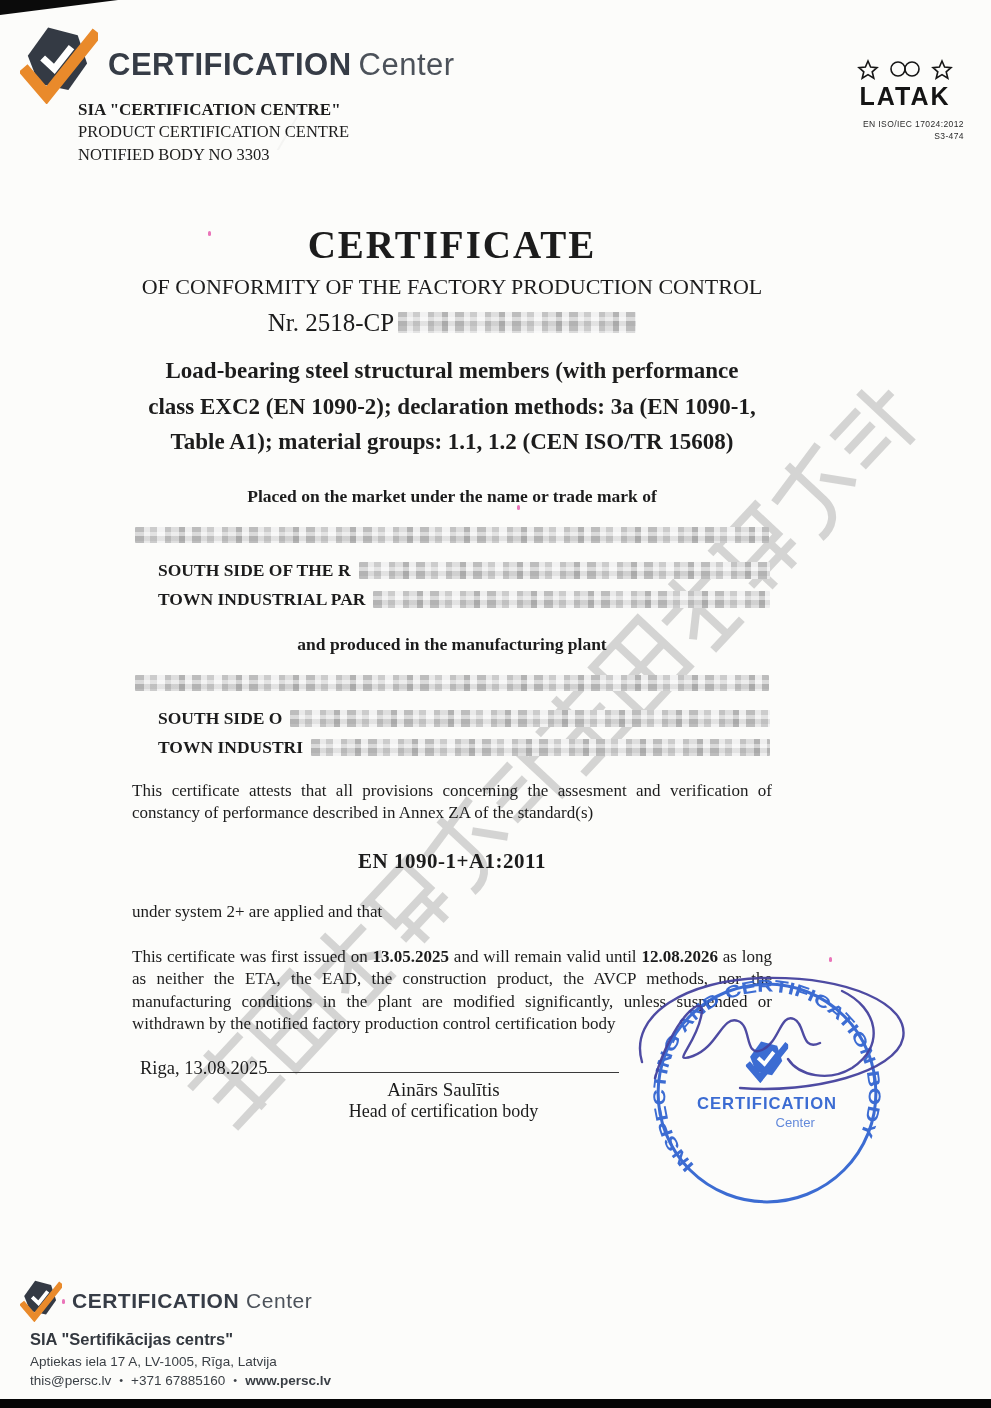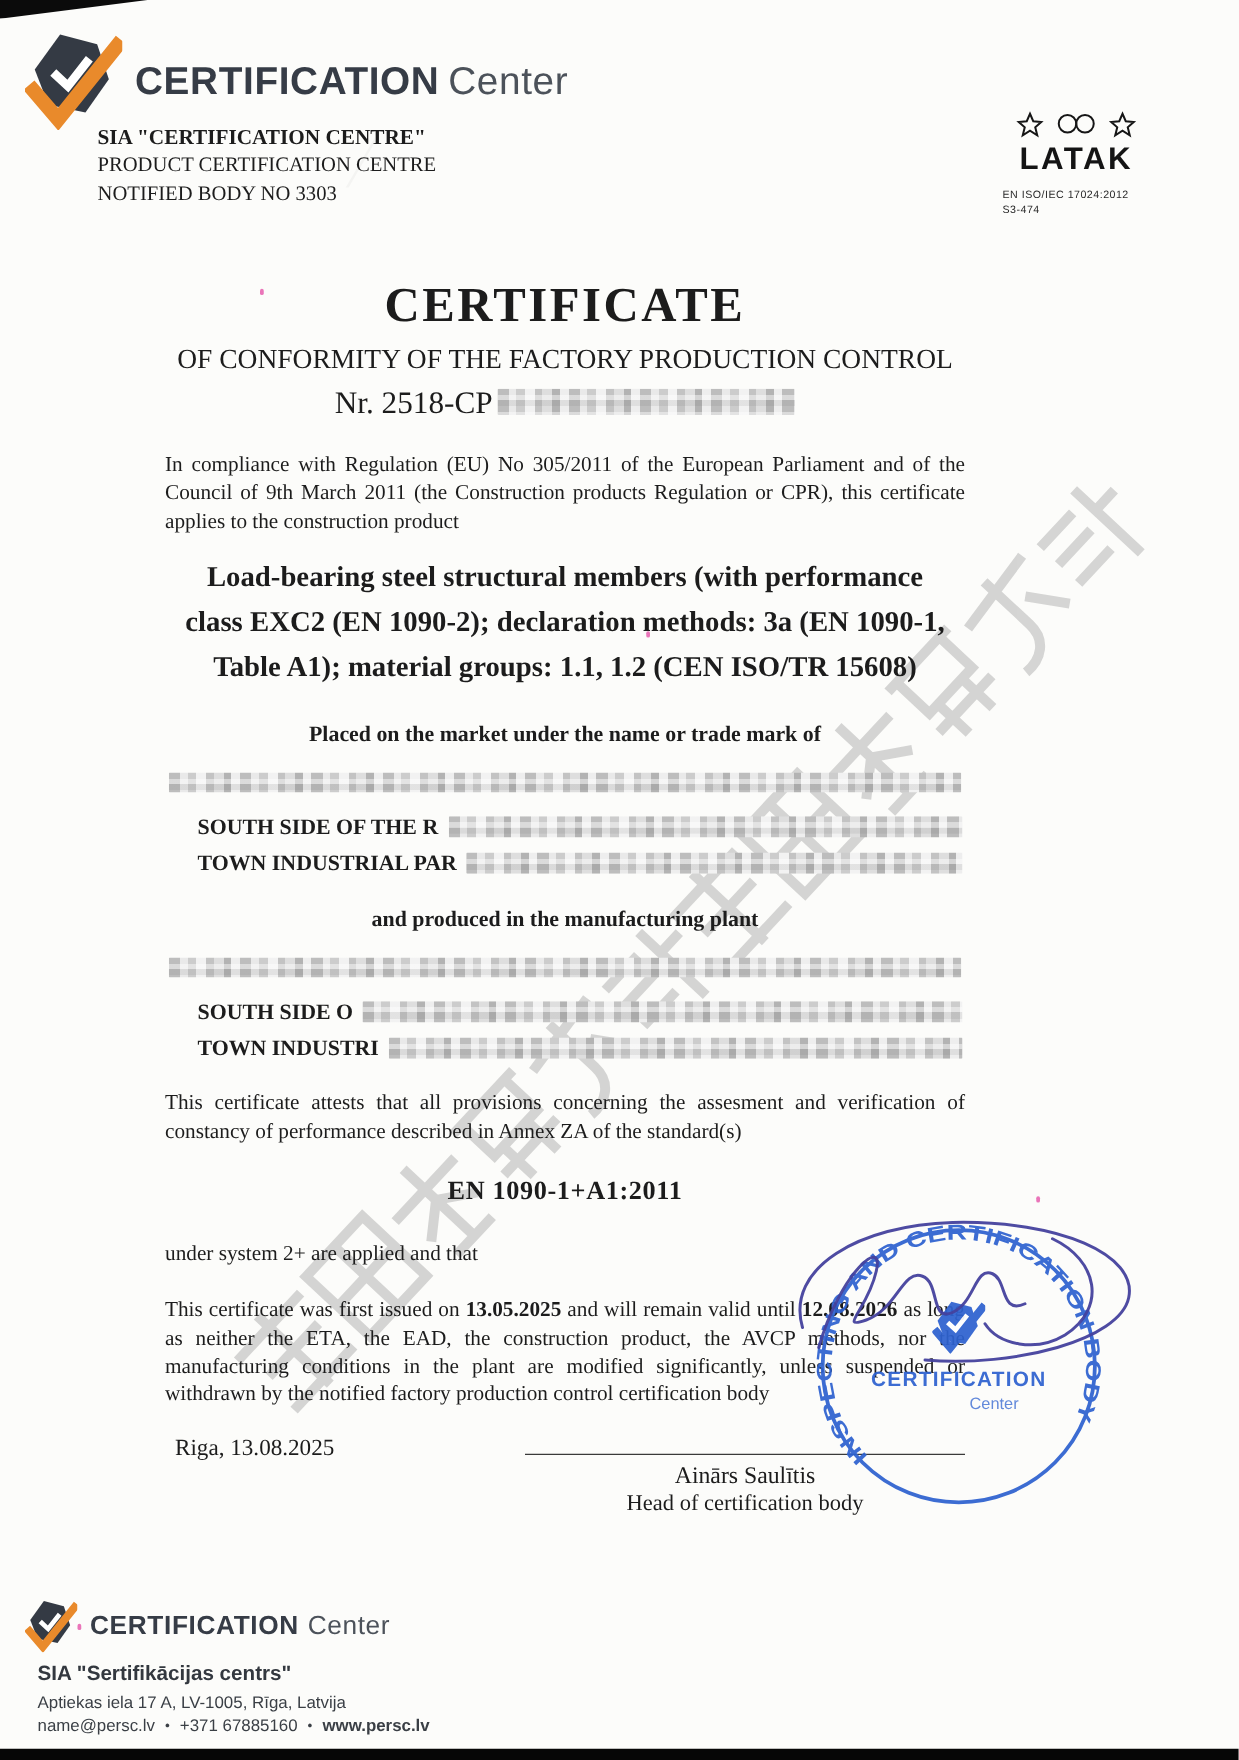--- a/index.html
+++ b/index.html
@@ -18,21 +18,21 @@
   
   .brand{position:absolute;display:flex;align-items:center;gap:10px;}
   .brand-header{top:26px;left:20px;}
   .brand-icon{width:78px;height:78px;--hex:#343a44;--swoosh:#e98a2b;}
   .wordmark{font-family:"Liberation Sans","DejaVu Sans",sans-serif;letter-spacing:.5px;white-space:nowrap;}
   .brand-header .wordmark{font-size:31px;}
   .wm-bold{font-weight:bold;color:#363c46;}
   .wm-light{font-weight:300;color:#4c525a;margin-left:7px;}
   .org-block{position:absolute;left:78px;top:98px;font-size:16.5px;line-height:1.38;}
   .org-line1{font-weight:bold;font-size:17px;}
-  .latak{position:absolute;left:802px;top:88px;width:162px;text-align:left;
+  .latak{position:absolute;left:802px;top:58px;width:162px;text-align:right;
     font-family:"Liberation Sans","DejaVu Sans",sans-serif;color:#1d1d1d;}
   .latak-small{font-size:8.5px;letter-spacing:.4px;line-height:1.45;color:#2a2a2a;}
   
   .content{position:absolute;top:222px;left:0;width:876px;box-sizing:border-box;
     padding:0 104px 0 132px;}
   .cert-title{text-align:center;font-size:39px;font-weight:bold;letter-spacing:2px;margin:0;}
   .cert-subtitle{text-align:center;font-size:22px;margin-top:7px;}
   .cert-number{text-align:center;font-size:25px;margin-top:9px;white-space:nowrap;}
   .mosaic{display:inline-block;border-radius:1px;
     background:
@@ -44,21 +44,21 @@
   .product-desc{font-weight:bold;font-size:23px;text-align:center;line-height:1.55;margin:16px 10px 0;}
   .center-bold{font-weight:bold;font-size:17.5px;text-align:center;margin:26px 0 0;}
   .addr-block{margin-top:17px;padding:0 2px 0 26px;}
   .addr-row{display:flex;align-items:center;gap:8px;font-weight:bold;font-size:17.5px;}
   .addr-row + .addr-row{margin-top:8px;}
   .addr-row .mosaic{flex:1;height:17px;}
   .standard-line{text-align:center;font-weight:bold;font-size:21px;margin-top:24px;letter-spacing:.5px;}
   .system-line{font-size:17px;margin-top:28px;}
   .conformity{font-weight:bold;font-size:18.5px;text-align:center;line-height:1.5;margin:24px 0 0;}
   .validity{margin-top:22px;}
-  .sign-row{display:flex;justify-content:space-between;align-items:flex-start;margin-top:22px;}
+  .sign-row{display:flex;justify-content:flex-start;align-items:flex-start;margin-top:22px;}
   .place-date{font-size:18.5px;padding-left:8px;}
   .sign-block{width:352px;text-align:center;margin-top:14px;}
   .sign-line{border-top:1.5px solid #3a3a3a;height:0;margin-bottom:6px;}
   .sign-name{font-size:19px;}
   .sign-title{font-size:18px;}
   
   .stamp-svg{position:absolute;left:646px;top:972px;width:242px;height:242px;opacity:.93;}
   .sig-svg{position:absolute;left:0;top:0;width:991px;height:1408px;pointer-events:none;}
   .wm-svg{position:absolute;left:0;top:0;width:991px;height:1408px;pointer-events:none;
     stroke:#9b9b9b;fill:none;opacity:.40;}
@@ -178,21 +178,20 @@
 </div>
 
 <div class="content">
 
   <h1 class="cert-title">CERTIFICATE</h1>
   <div class="cert-subtitle">OF CONFORMITY OF THE FACTORY PRODUCTION CONTROL</div>
   <div class="cert-number">
     <span>Nr. 2518-CP</span><span class="mosaic nr-mosaic"></span>
   </div>
 
-  <p class="body-text">In compliance with Regulation (EU) No 305/2011 of the European Parliament and of the Council of 9th March 2011 (the Construction products Regulation or CPR), this certificate applies to the construction product</p>
 
   <p class="product-desc">Load-bearing steel structural members (with performance class EXC2 (EN 1090-2); declaration methods: 3a (EN 1090-1, Table A1); material groups:  1.1, 1.2 (CEN ISO/TR 15608)</p>
 
   <div class="center-bold">Placed on the market under the name or trade mark of</div>
 
   <span class="mosaic redact-line"></span>
 
   <div class="addr-block">
     <div class="addr-row">
       <span>SOUTH SIDE OF THE R</span>
@@ -269,17 +268,17 @@
     </svg>
   <div class="wordmark">
     <span class="wm-bold">CERTIFICATION</span><span class="wm-light">Center</span>
   </div>
 </div>
 
 <div class="footer-info">
   <div class="footer-org">SIA "Sertifikācijas centrs"</div>
   <div class="footer-addr">Aptiekas iela 17 A, LV-1005, Rīga, Latvija</div>
   <div class="footer-contact">
-    <span>name@persc.lv</span><span class="bullet">•</span><span>+371 67885160</span><span class="bullet">•</span><span class="footer-web">www.persc.lv</span>
+    <span>this@persc.lv</span><span class="bullet">•</span><span>+371 67885160</span><span class="bullet">•</span><span class="footer-web">www.persc.lv</span>
   </div>
 </div>
 
 <div class="bottom-bar"></div>
 
 </body></html>

